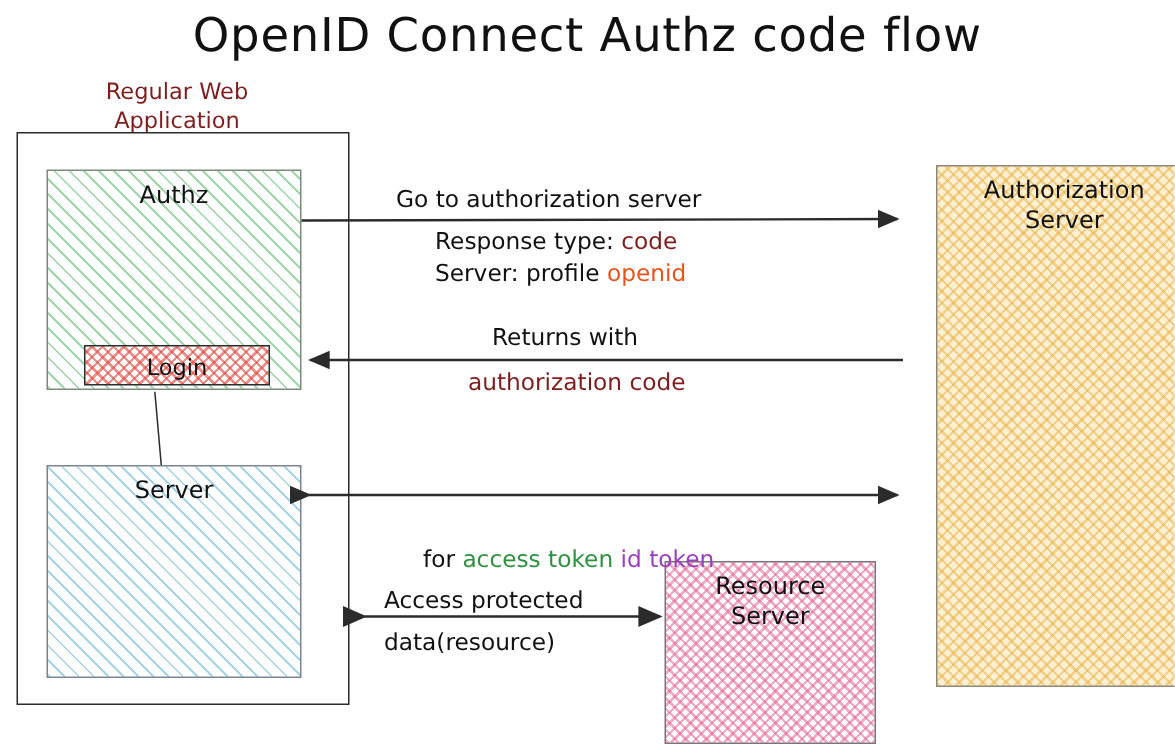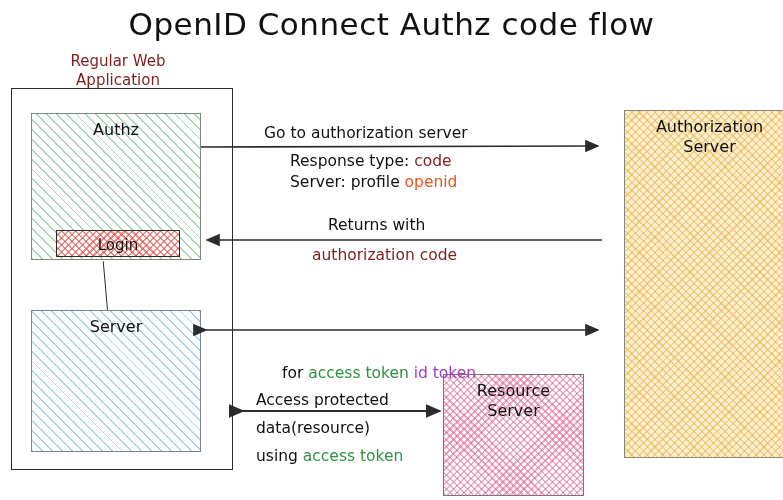--- a/index.html
+++ b/index.html
@@ -138,18 +138,14 @@
   <div class="lbl c-blue" style="left:312px;top:246px;">authorization code</div>
 
   <div class="lbl" style="left:282px;top:333px;margin-top:31px;">
     <span>for</span>
     <span class="c-green">access token</span>
     <span class="c-purple">id token</span>
   </div>
 
   <div class="lbl" style="left:256px;top:391px;">Access protected</div>
   <div class="lbl" style="left:256px;top:419px;">data(resource)</div>
-  <div class="lbl" style="left:256px;top:447px;">
-    <span>using</span>
-    <span class="c-green">access token</span>
-  </div>
 
 </div>
 
 </body></html>

